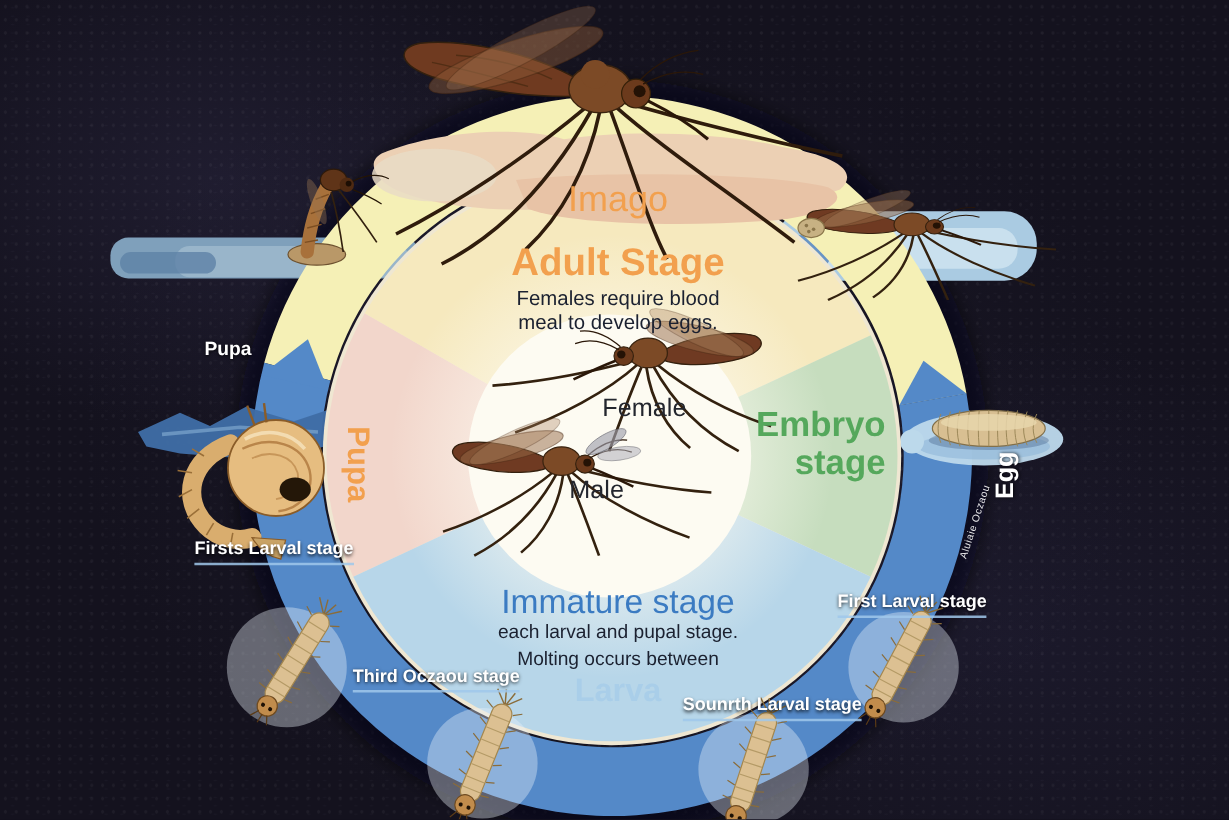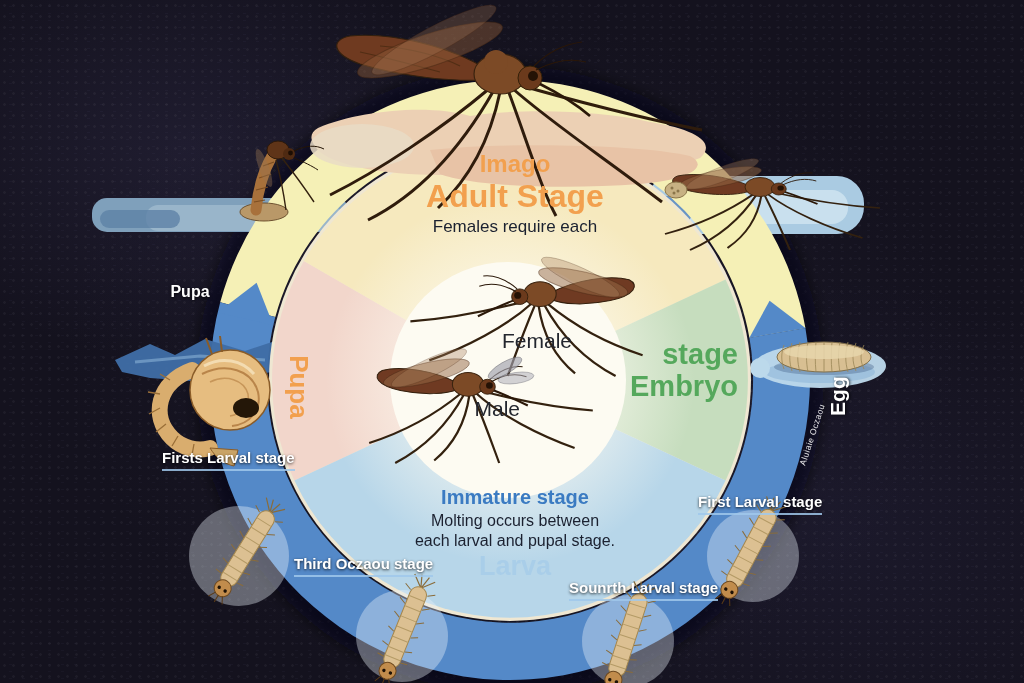--- a/index.html
+++ b/index.html
@@ -20,29 +20,29 @@
     position:absolute;inset:0;pointer-events:none;
     background:
       radial-gradient(ellipse 420px 300px at 18% 22%, rgba(72,66,110,.22), transparent 70%),
       radial-gradient(ellipse 500px 360px at 82% 78%, rgba(60,56,100,.18), transparent 70%),
       radial-gradient(ellipse 600px 450px at 50% 52%, rgba(70,64,105,.12), transparent 75%);
   }
   svg{position:absolute;left:0;top:0;}
   .lbl{position:absolute;line-height:1.15;}
   .center-text{text-align:center;}
   .imago-block{left:360px;top:150px;width:310px;}
-  .imago-t{font-size:24px;font-weight:bold;color:var(--accent_orange);}
-  .imago-t2{font-size:32px;font-weight:bold;color:var(--accent_orange);}
+  .imago-t{font-size:30px;font-weight:normal;color:var(--accent_orange);}
+  .imago-t2{font-size:32px;font-weight:bold;color:var(--accent_orange);margin-top:15px;}
   .desc{font-size:17px;color:var(--dark_text);margin-top:3px;}
   .embryo-block{left:598px;top:338px;width:140px;text-align:right;}
   .embryo-t{font-size:29px;font-weight:bold;color:var(--accent_green);line-height:1.12;}
   .pupa-wedge{left:262px;top:372px;width:72px;text-align:center;transform:rotate(90deg);
     font-size:26px;font-weight:bold;color:var(--accent_orange);}
   .immature-block{left:360px;top:486px;width:310px;}
-  .immature-t{font-size:20px;font-weight:bold;color:var(--accent_blue);}
+  .immature-t{font-size:28px;font-weight:normal;color:var(--accent_blue);}
   .desc2{font-size:16px;color:var(--dark_text);margin-top:2px;line-height:1.22;}
   .larva-w{font-size:27px;font-weight:bold;color:var(--accent_lightblue);margin-top:1px;}
   .sex{font-size:21px;color:#23262e;width:104px;text-align:right;}
   .female{left:468px;top:329px;}
   .male{left:416px;top:397px;}
   .rlabel{color:#fff;font-size:15px;font-weight:bold;text-shadow:0 1px 3px rgba(0,0,0,.8);}
   .rlabel .ul{display:inline-block;border-bottom:2px solid rgba(160,200,235,.85);padding-bottom:3px;text-align:center;}
   .pupa-ring{left:160px;top:283px;width:60px;text-align:center;font-size:16px;}
   .firsts{left:162px;top:449px;}
   .third{left:294px;top:555px;}
@@ -222,34 +222,35 @@
       </g>
     <g transform="translate(516,378) rotate(-8)">
         <ellipse rx="18" ry="5.5" fill="rgba(175,175,185,.55)" stroke="rgba(90,90,100,.5)" stroke-width="0.7"></ellipse>
       </g>
   </g>
 </svg>
 
 <div class="lbl imago-block center-text">
   <div class="imago-t">Imago</div>
   <div class="imago-t2">Adult Stage</div>
-  <div class="desc">Females require each</div>
+  <div class="desc">Females require blood</div>
+  <div class="desc" style="margin-top:0;">meal to develop eggs.</div>
 </div>
 
 <div class="lbl embryo-block">
+  <div class="embryo-t">Embryo</div>
   <div class="embryo-t">stage</div>
-  <div class="embryo-t">Embryo</div>
 </div>
 
 <div class="lbl pupa-wedge">Pupa</div>
 
 <div class="lbl immature-block center-text">
   <div class="immature-t">Immature stage</div>
+  <div class="desc2" style="margin-top:0;">each larval and pupal stage.</div>
   <div class="desc2">Molting occurs between</div>
-  <div class="desc2" style="margin-top:0;">each larval and pupal stage.</div>
   <div class="larva-w">Larva</div>
 </div>
 
 <div class="lbl sex female">Female</div>
 <div class="lbl sex male">Male</div>
 
 <div class="lbl rlabel pupa-ring">Pupa</div>
 <div class="lbl rlabel firsts"><span class="ul">Firsts Larval stage</span></div>
 <div class="lbl rlabel third"><span class="ul">Third Oczaou stage</span></div>
 <div class="lbl rlabel fourth"><span class="ul">Sounrth Larval stage</span></div>

